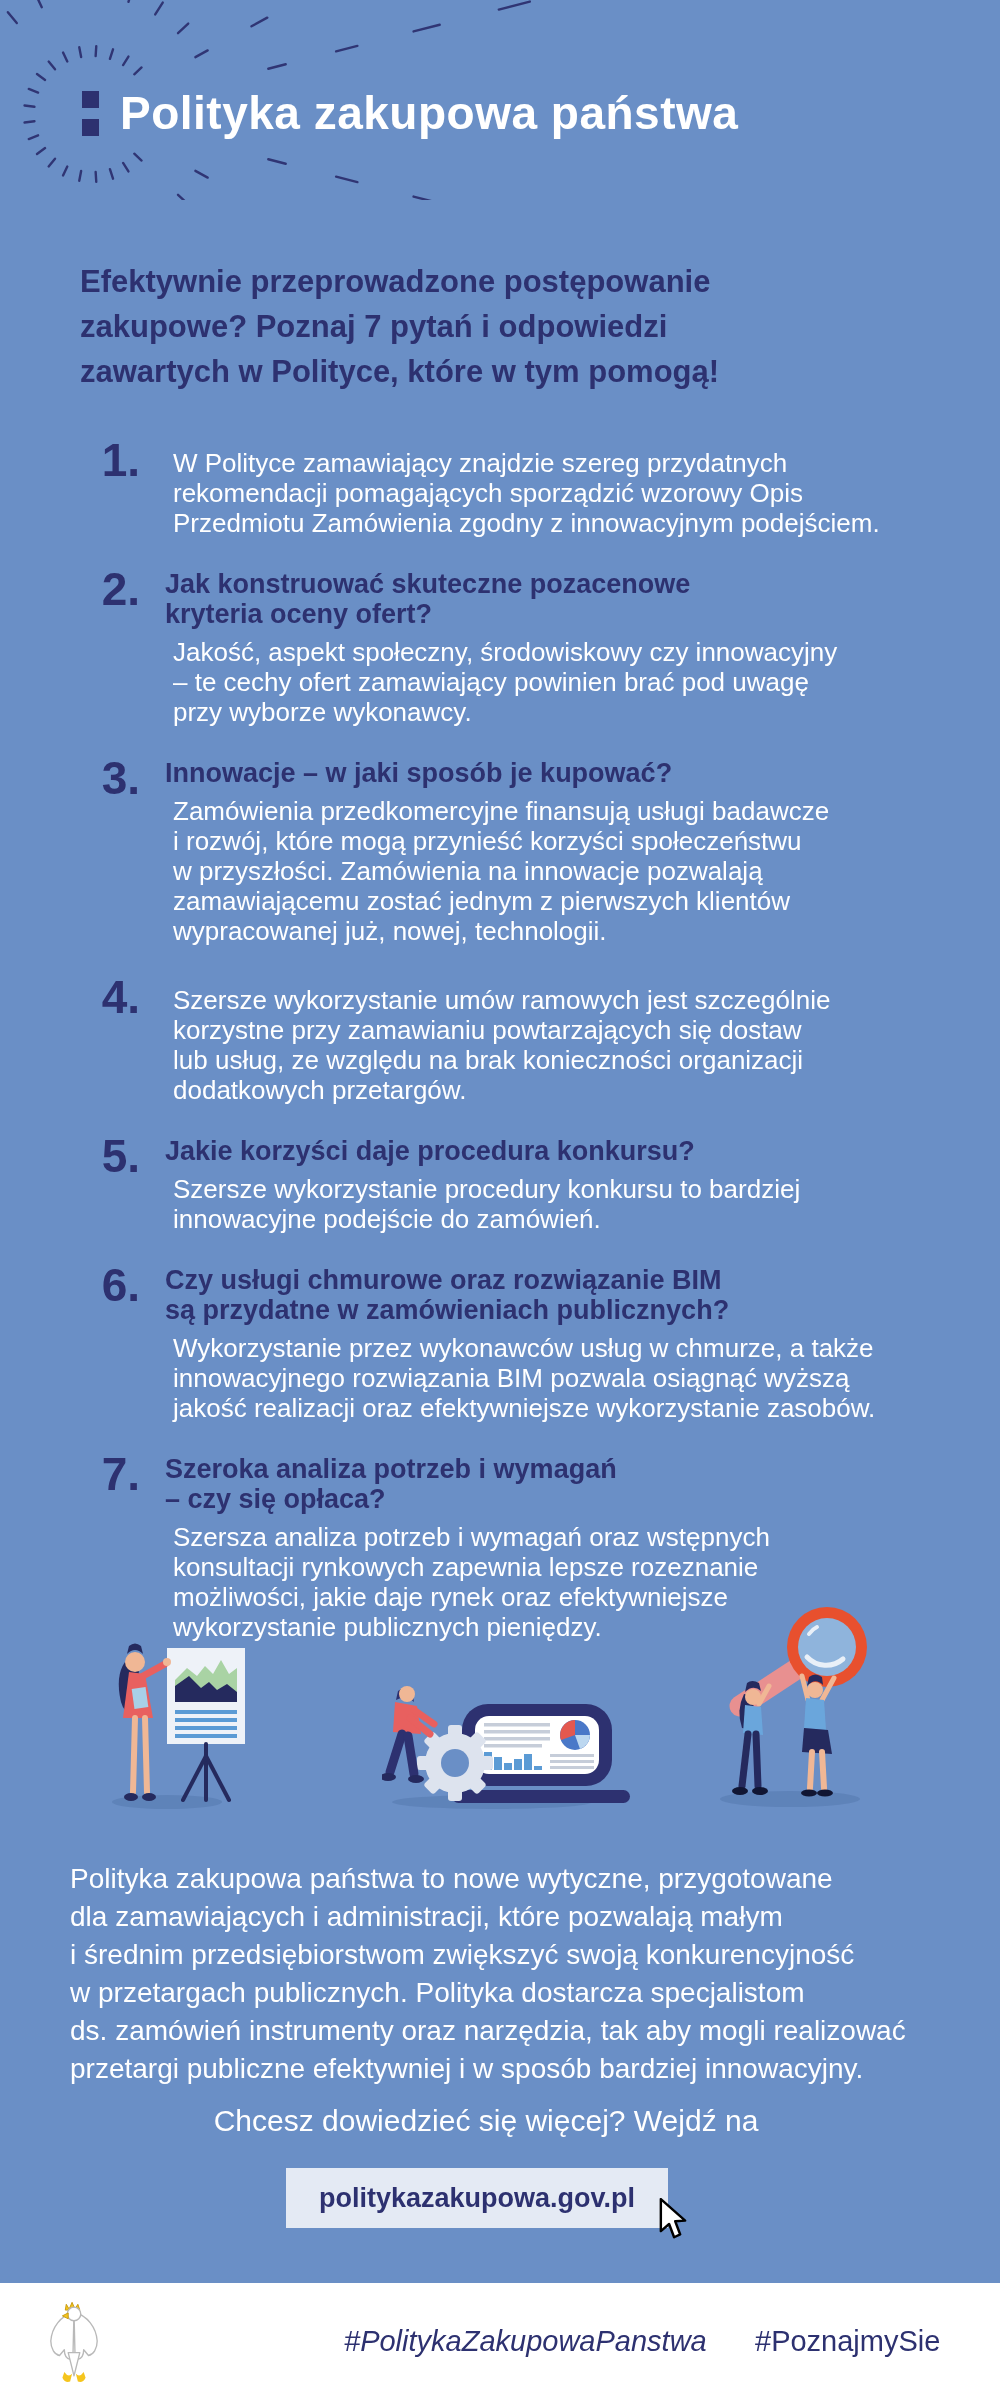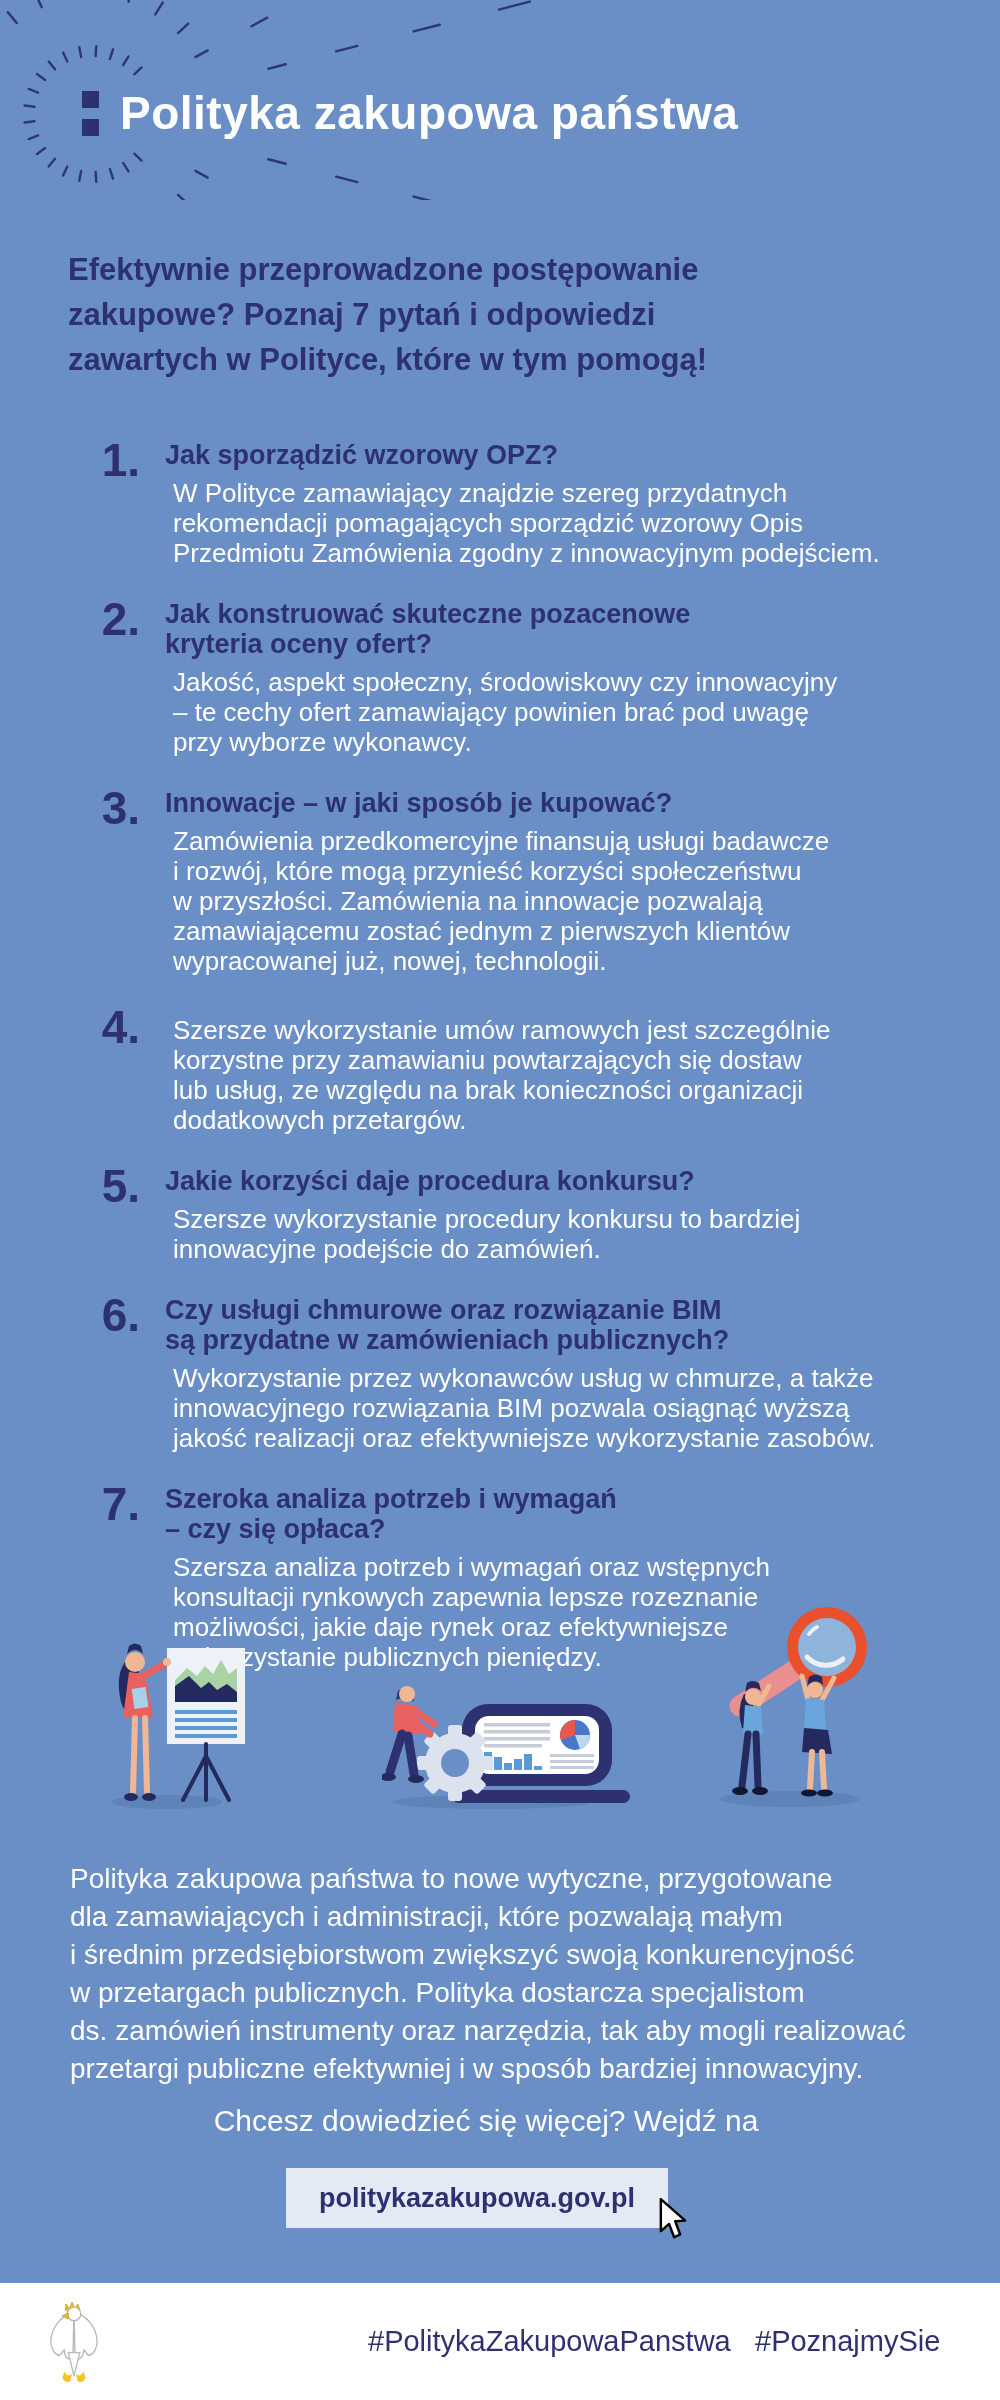--- a/index.html
+++ b/index.html
@@ -16,21 +16,21 @@
     overflow:hidden;font-family:"Liberation Sans",sans-serif;}
 
   
   .sunburst{position:absolute;left:0;top:0;width:640px;height:200px;
     stroke:var(--navy);stroke-width:2.4;stroke-linecap:round;opacity:.95;}
   .hdr{position:absolute;left:82px;top:86px;display:flex;align-items:center;gap:21px;}
   .colon{display:flex;flex-direction:column;gap:11px;}
   .colon i{width:17px;height:17px;background:var(--navy);display:block;}
   .hdr h1{margin:0;font-size:46px;font-weight:700;color:var(--white);letter-spacing:.5px;white-space:nowrap;}
 
-  .intro{position:absolute;left:68px;top:247px;margin:0;font-size:31px;font-weight:700;
+  .intro{position:absolute;left:68px;top:247px;margin:12px;font-size:31px;font-weight:700;
     color:var(--navy);line-height:45px;white-space:pre-line;}
 
   
   .qa{position:absolute;left:70px;top:440px;width:880px;margin:0;padding:0;list-style:none;
     display:flex;flex-direction:column;gap:23px;}
   .item{display:grid;grid-template-columns:70px 1fr;column-gap:25px;}
   .num{font-size:46px;font-weight:700;color:var(--navy);text-align:right;line-height:40px;}
   .q{margin:0 0 1px 0;font-size:27px;font-weight:700;color:var(--navy);line-height:30px;white-space:pre-line;}
   .a{margin:8px;font-size:26px;font-weight:400;color:var(--white);line-height:30px;white-space:pre-line;}
 
@@ -50,21 +50,21 @@
   .cursor{position:absolute;left:658px;top:2198px;}
 
   
   .footer{position:absolute;left:0;top:2283px;width:1000px;height:117px;background:#fff;}
   .eagle{position:absolute;left:45px;top:12px;}
   .ministry{position:absolute;left:106px;top:26px;font-size:21px;color:var(--footerText);line-height:25px;}
   .flag{margin-top:9px;width:183px;}
   .flag-gray{display:block;height:2px;background:var(--lineGray);}
   .flag-red{display:block;height:6px;background:var(--red);margin-top:4px;}
   .tag{position:absolute;top:42px;font-size:29px;color:var(--navy);font-weight:400;}
-  .t1{left:368px;}
+  .t1{left:344px;font-style:italic;}
   .t2{left:755px;}
 </style>
 </head>
 <body>
 
 <div class="poster">
 
   <svg class="sunburst" id="sunburst" viewBox="0 0 640 200">
       <line x1="134.28018039044187" y1="153.70373214386393" x2="141.569866664656" y2="160.54920320315082"></line>
       <line x1="123.0779541087818" y1="162.97101967911686" x2="128.43622205857176" y2="171.41429893413704"></line>
@@ -117,21 +117,20 @@
   </header>
 
   <p class="intro">Efektywnie przeprowadzone postępowanie
 zakupowe? Poznaj 7 pytań i odpowiedzi
 zawartych w Polityce, które w tym pomogą!</p>
 
   <ol class="qa">
     <li class="item">
       <span class="num">1.</span>
       <div class="txt">
-        <h2 class="q">Jak sporządzić wzorowy OPZ?</h2>
         <p class="a">W Polityce zamawiający znajdzie szereg przydatnych
 rekomendacji pomagających sporządzić wzorowy Opis
 Przedmiotu Zamówienia zgodny z innowacyjnym podejściem.</p>
       </div>
     </li>
     <li class="item">
       <span class="num">2.</span>
       <div class="txt">
         <h2 class="q">Jak konstruować skuteczne pozacenowe
 kryteria oceny ofert?</h2>

